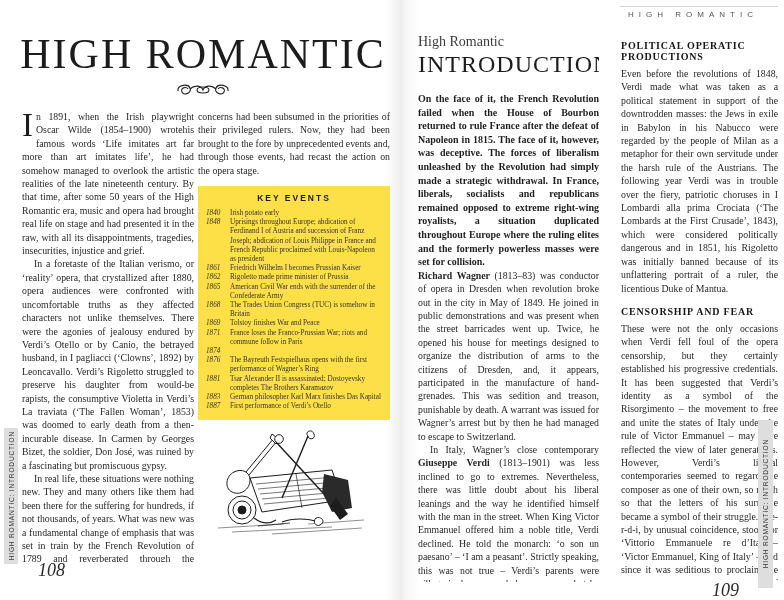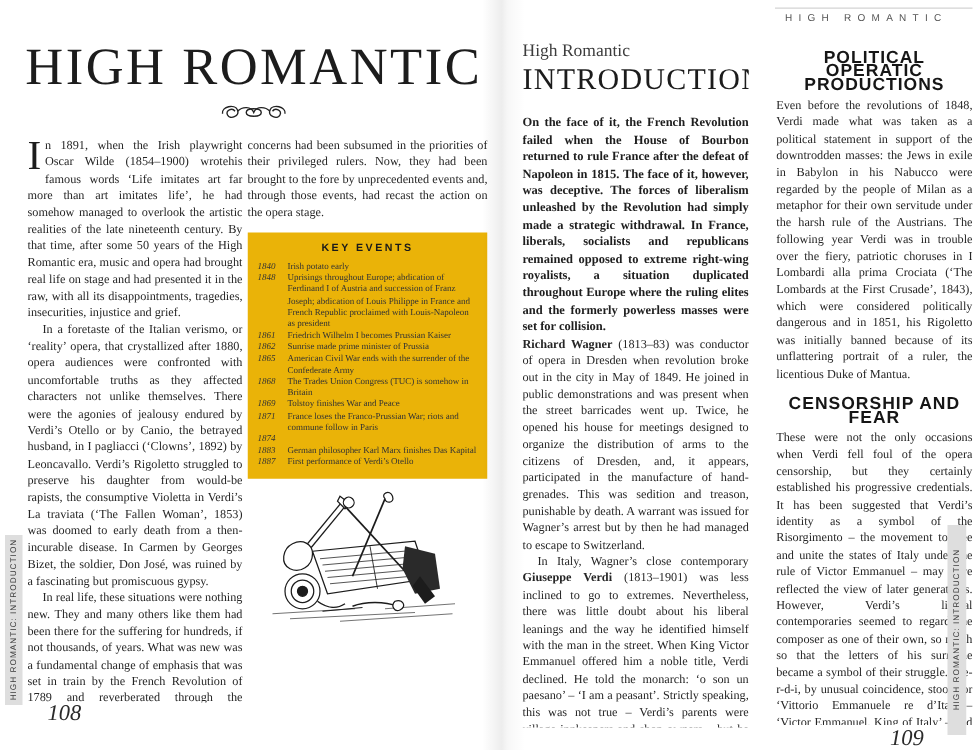--- a/index.html
+++ b/index.html
@@ -24,21 +24,21 @@
   .ornament{position:absolute;left:16px;top:82px;width:374px;text-align:center;}
   .colL1{position:absolute;left:22px;top:110px;width:172px;height:452px;overflow:hidden;}
   .colL2{position:absolute;left:198px;top:110px;width:192px;height:470px;overflow:hidden;}
   p.body{font-size:9.8px;line-height:13.4px;text-align:justify;margin:0;color:#262626;}
   p.body.indent{text-indent:12px;}
   .dropcap{
     float:left;font-size:33px;line-height:26px;padding:2px 3px 0 0;color:#1c1c1c;
   }
   
   .key-events{
-    margin-top:9px;background:#eab308;padding:7px 8px 8px 8px;
+    margin-top:9px;background:#fde047;padding:7px 8px 8px 8px;
   }
   .ke-title{
     font-family:"Liberation Sans", sans-serif;font-weight:bold;font-size:8.5px;
     letter-spacing:2px;text-align:center;color:#1a1a1a;margin-bottom:6px;
   }
   .ke-row{display:flex;font-size:7.2px;line-height:9.2px;color:#333;}
   .ke-year{flex:0 0 24px;font-style:italic;}
   .ke-text{flex:1;}
   .illo{margin-top:8px;margin-left:14px;}
   .pageno{
@@ -66,22 +66,22 @@
     font-family:"Liberation Sans", sans-serif;font-size:8px;letter-spacing:5px;color:#555;
   }
   .colR1{position:absolute;left:418px;top:34px;width:181px;height:548px;overflow:hidden;}
   .colR2{position:absolute;left:621px;top:40px;width:157px;height:540px;overflow:hidden;}
   .kicker{font-size:14px;color:#3c3c3c;margin:0 0 1px 0;}
   .intro-title{
     font-size:24px;letter-spacing:1px;color:#1c1c1c;margin:0 0 14px 0;font-weight:400;
   }
   p.lead{font-weight:bold;font-size:10px;line-height:13.6px;text-align:justify;margin:0;color:#1e1e1e;}
   .sec-head{
-    font-family:Liberation Sans, sans-serif;font-weight:bold;font-size:14px;
-    letter-spacing:0.8px;text-align:center;color:#161616;line-height:11px;
+    font-family:Liberation Serif, serif;font-weight:bold;font-size:10px;
+    letter-spacing:0.8px;text-align:left;color:#161616;line-height:11px;
     margin:11px 0 5px 0;
   }
   .sec-head.first{margin-top:0;}
   .bname{font-weight:bold;}
 </style>
 </head>
 <body>
 
 <div class="spread">
 
@@ -117,40 +117,48 @@
           <div class="ke-row">
           <span class="ke-year">1848</span>
           <span class="ke-text">Uprisings throughout Europe; abdication of Ferdinand I of Austria and succession of Franz Joseph; abdication of Louis Philippe in France and French Republic proclaimed with Louis-Napoleon as president</span>
         </div>
           <div class="ke-row">
           <span class="ke-year">1861</span>
           <span class="ke-text">Friedrich Wilhelm I becomes Prussian Kaiser</span>
         </div>
           <div class="ke-row">
           <span class="ke-year">1862</span>
-          <span class="ke-text">Sunrise made prime minister of Prussia</span>
+          <span class="ke-text">Rigoletto made prime minister of Prussia</span>
         </div>
           <div class="ke-row">
           <span class="ke-year">1865</span>
           <span class="ke-text">American Civil War ends with the surrender of the Confederate Army</span>
         </div>
           <div class="ke-row">
           <span class="ke-year">1868</span>
           <span class="ke-text">The Trades Union Congress (TUC) is somehow in Britain</span>
         </div>
           <div class="ke-row">
           <span class="ke-year">1869</span>
           <span class="ke-text">Tolstoy finishes War and Peace</span>
         </div>
           <div class="ke-row">
           <span class="ke-year">1871</span>
           <span class="ke-text">France loses the Franco-Prussian War; riots and commune follow in Paris</span>
         </div>
           <div class="ke-row">
           <span class="ke-year">1874</span>
+        </div>
+          <div class="ke-row">
+          <span class="ke-year">1876</span>
+          <span class="ke-text">The Bayreuth Festspielhaus opens with the first performance of Wagner’s Ring</span>
+        </div>
+          <div class="ke-row">
+          <span class="ke-year">1881</span>
+          <span class="ke-text">Tsar Alexander II is assassinated; Dostoyevsky completes The Brothers Karamazov</span>
         </div>
           <div class="ke-row">
           <span class="ke-year">1883</span>
           <span class="ke-text">German philosopher Karl Marx finishes Das Kapital</span>
         </div>
           <div class="ke-row">
           <span class="ke-year">1887</span>
           <span class="ke-text">First performance of Verdi’s Otello</span>
         </div>
         </div>

